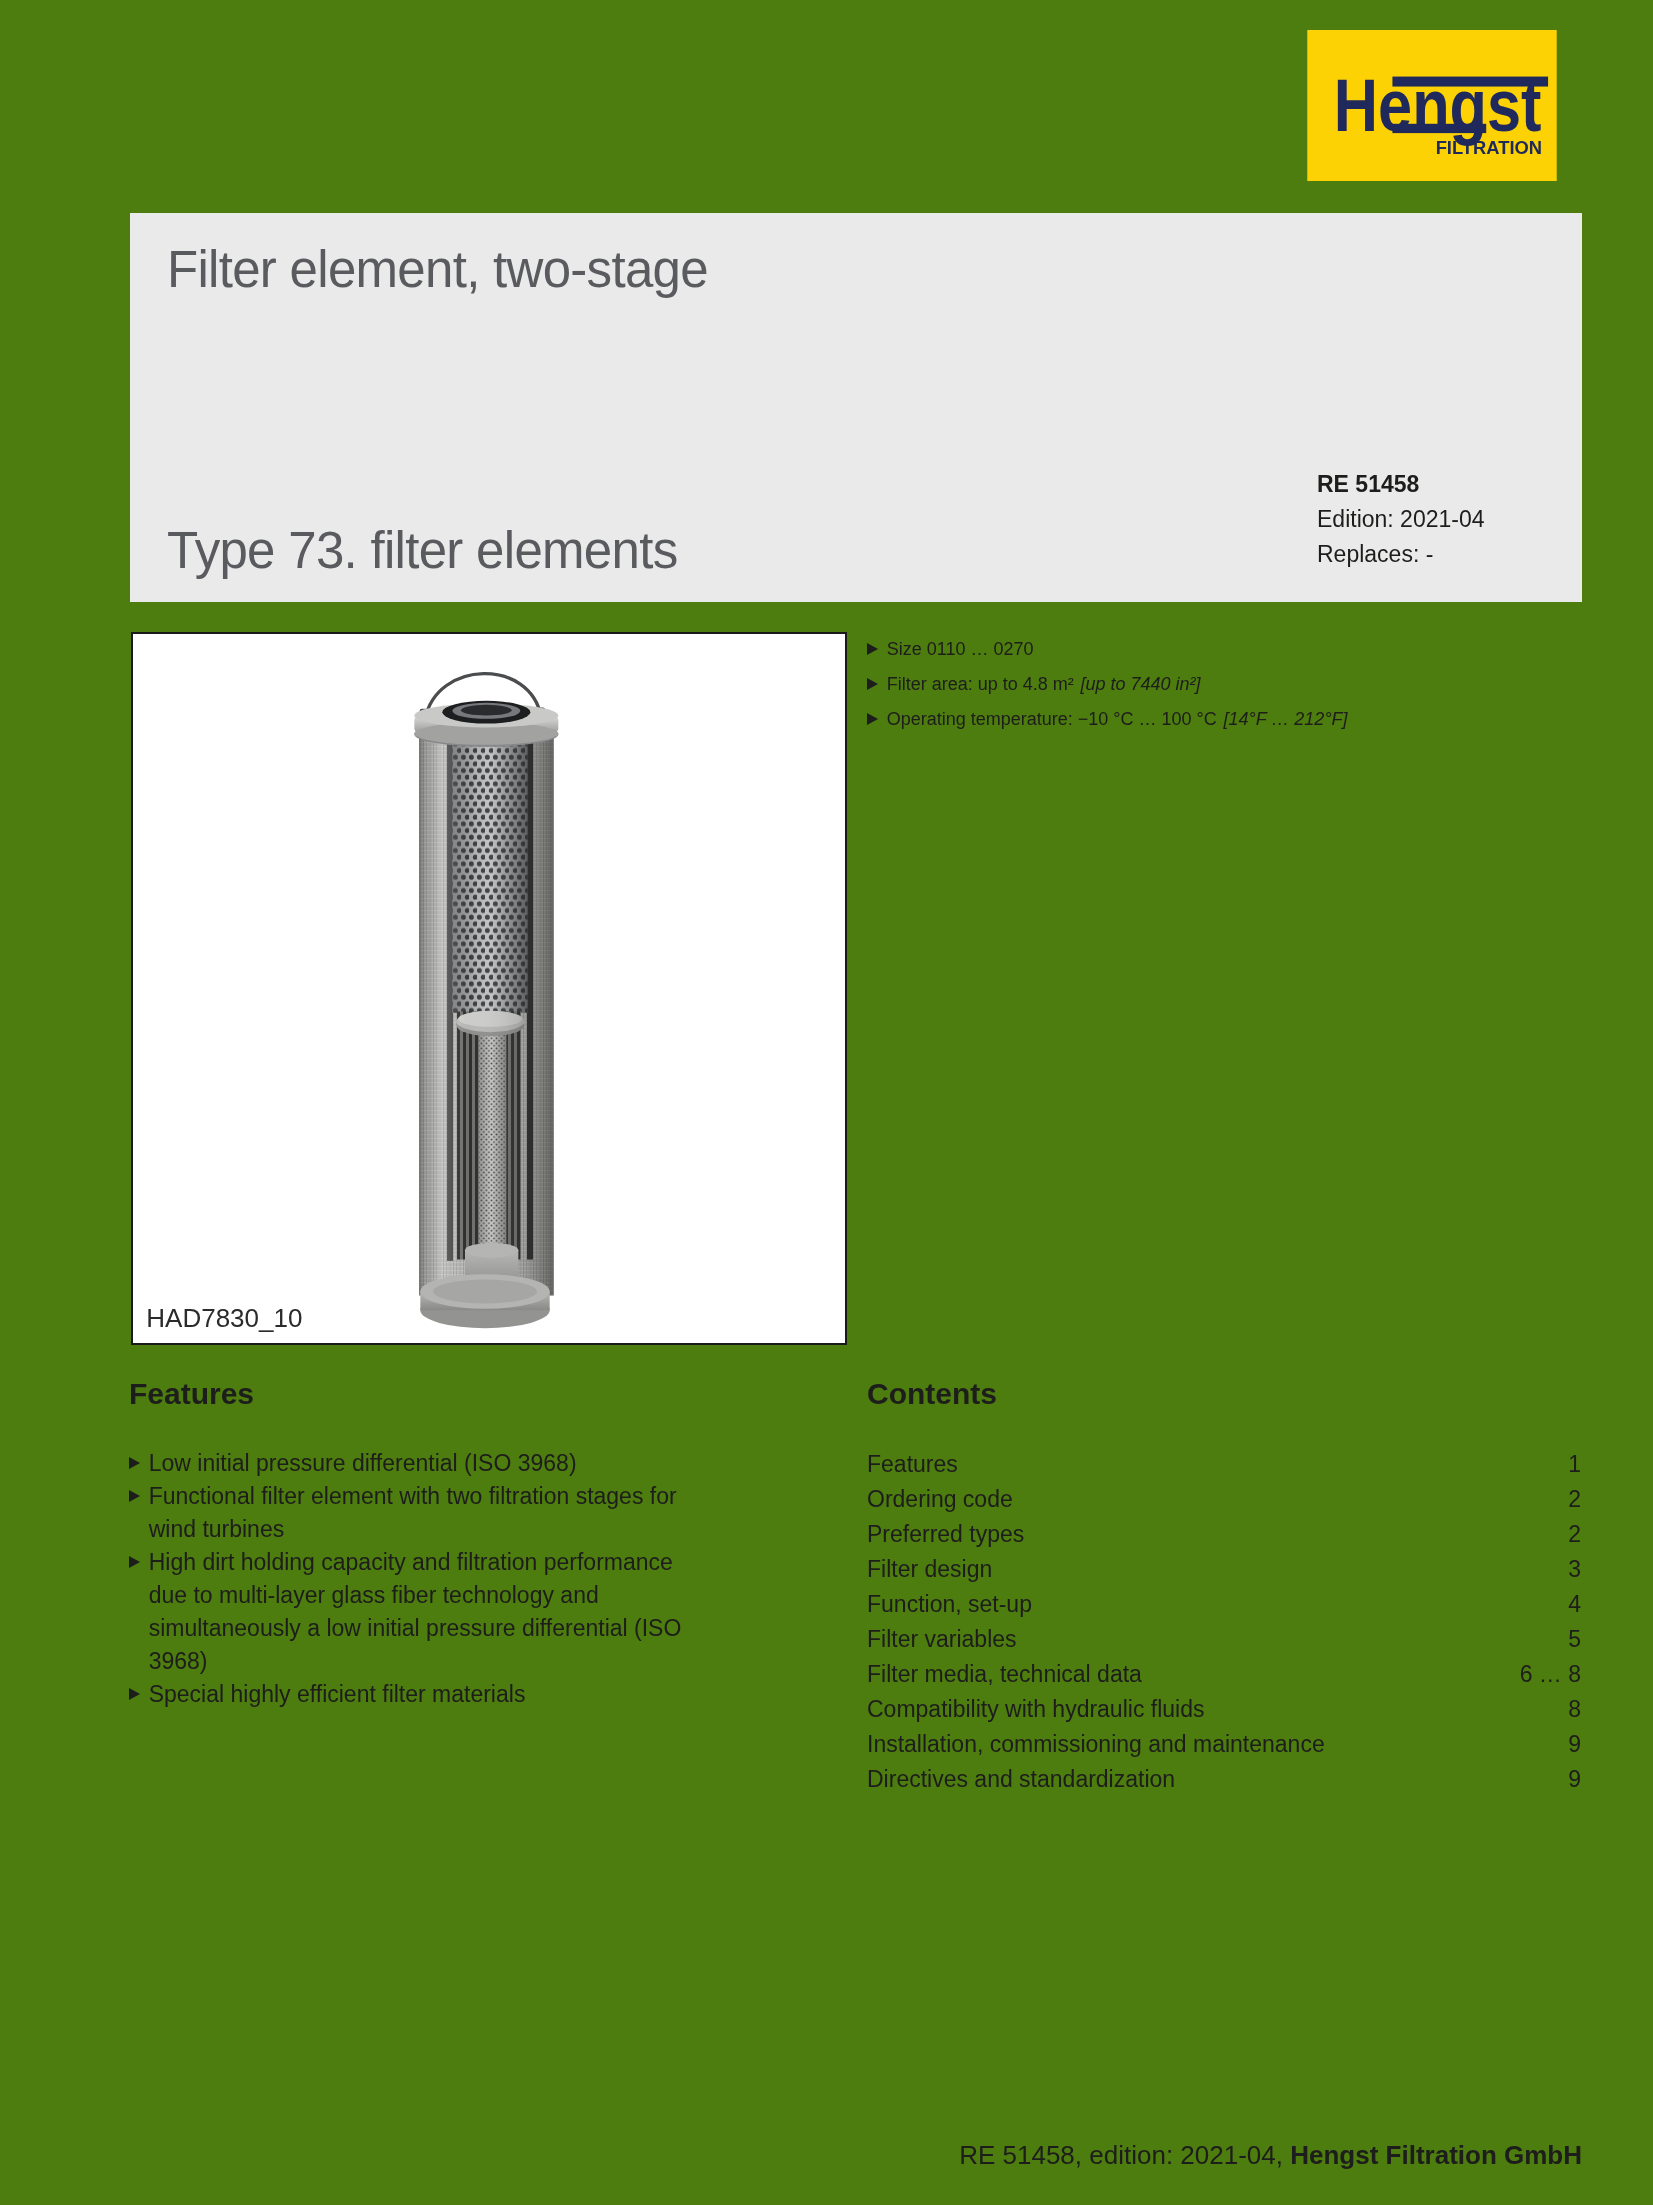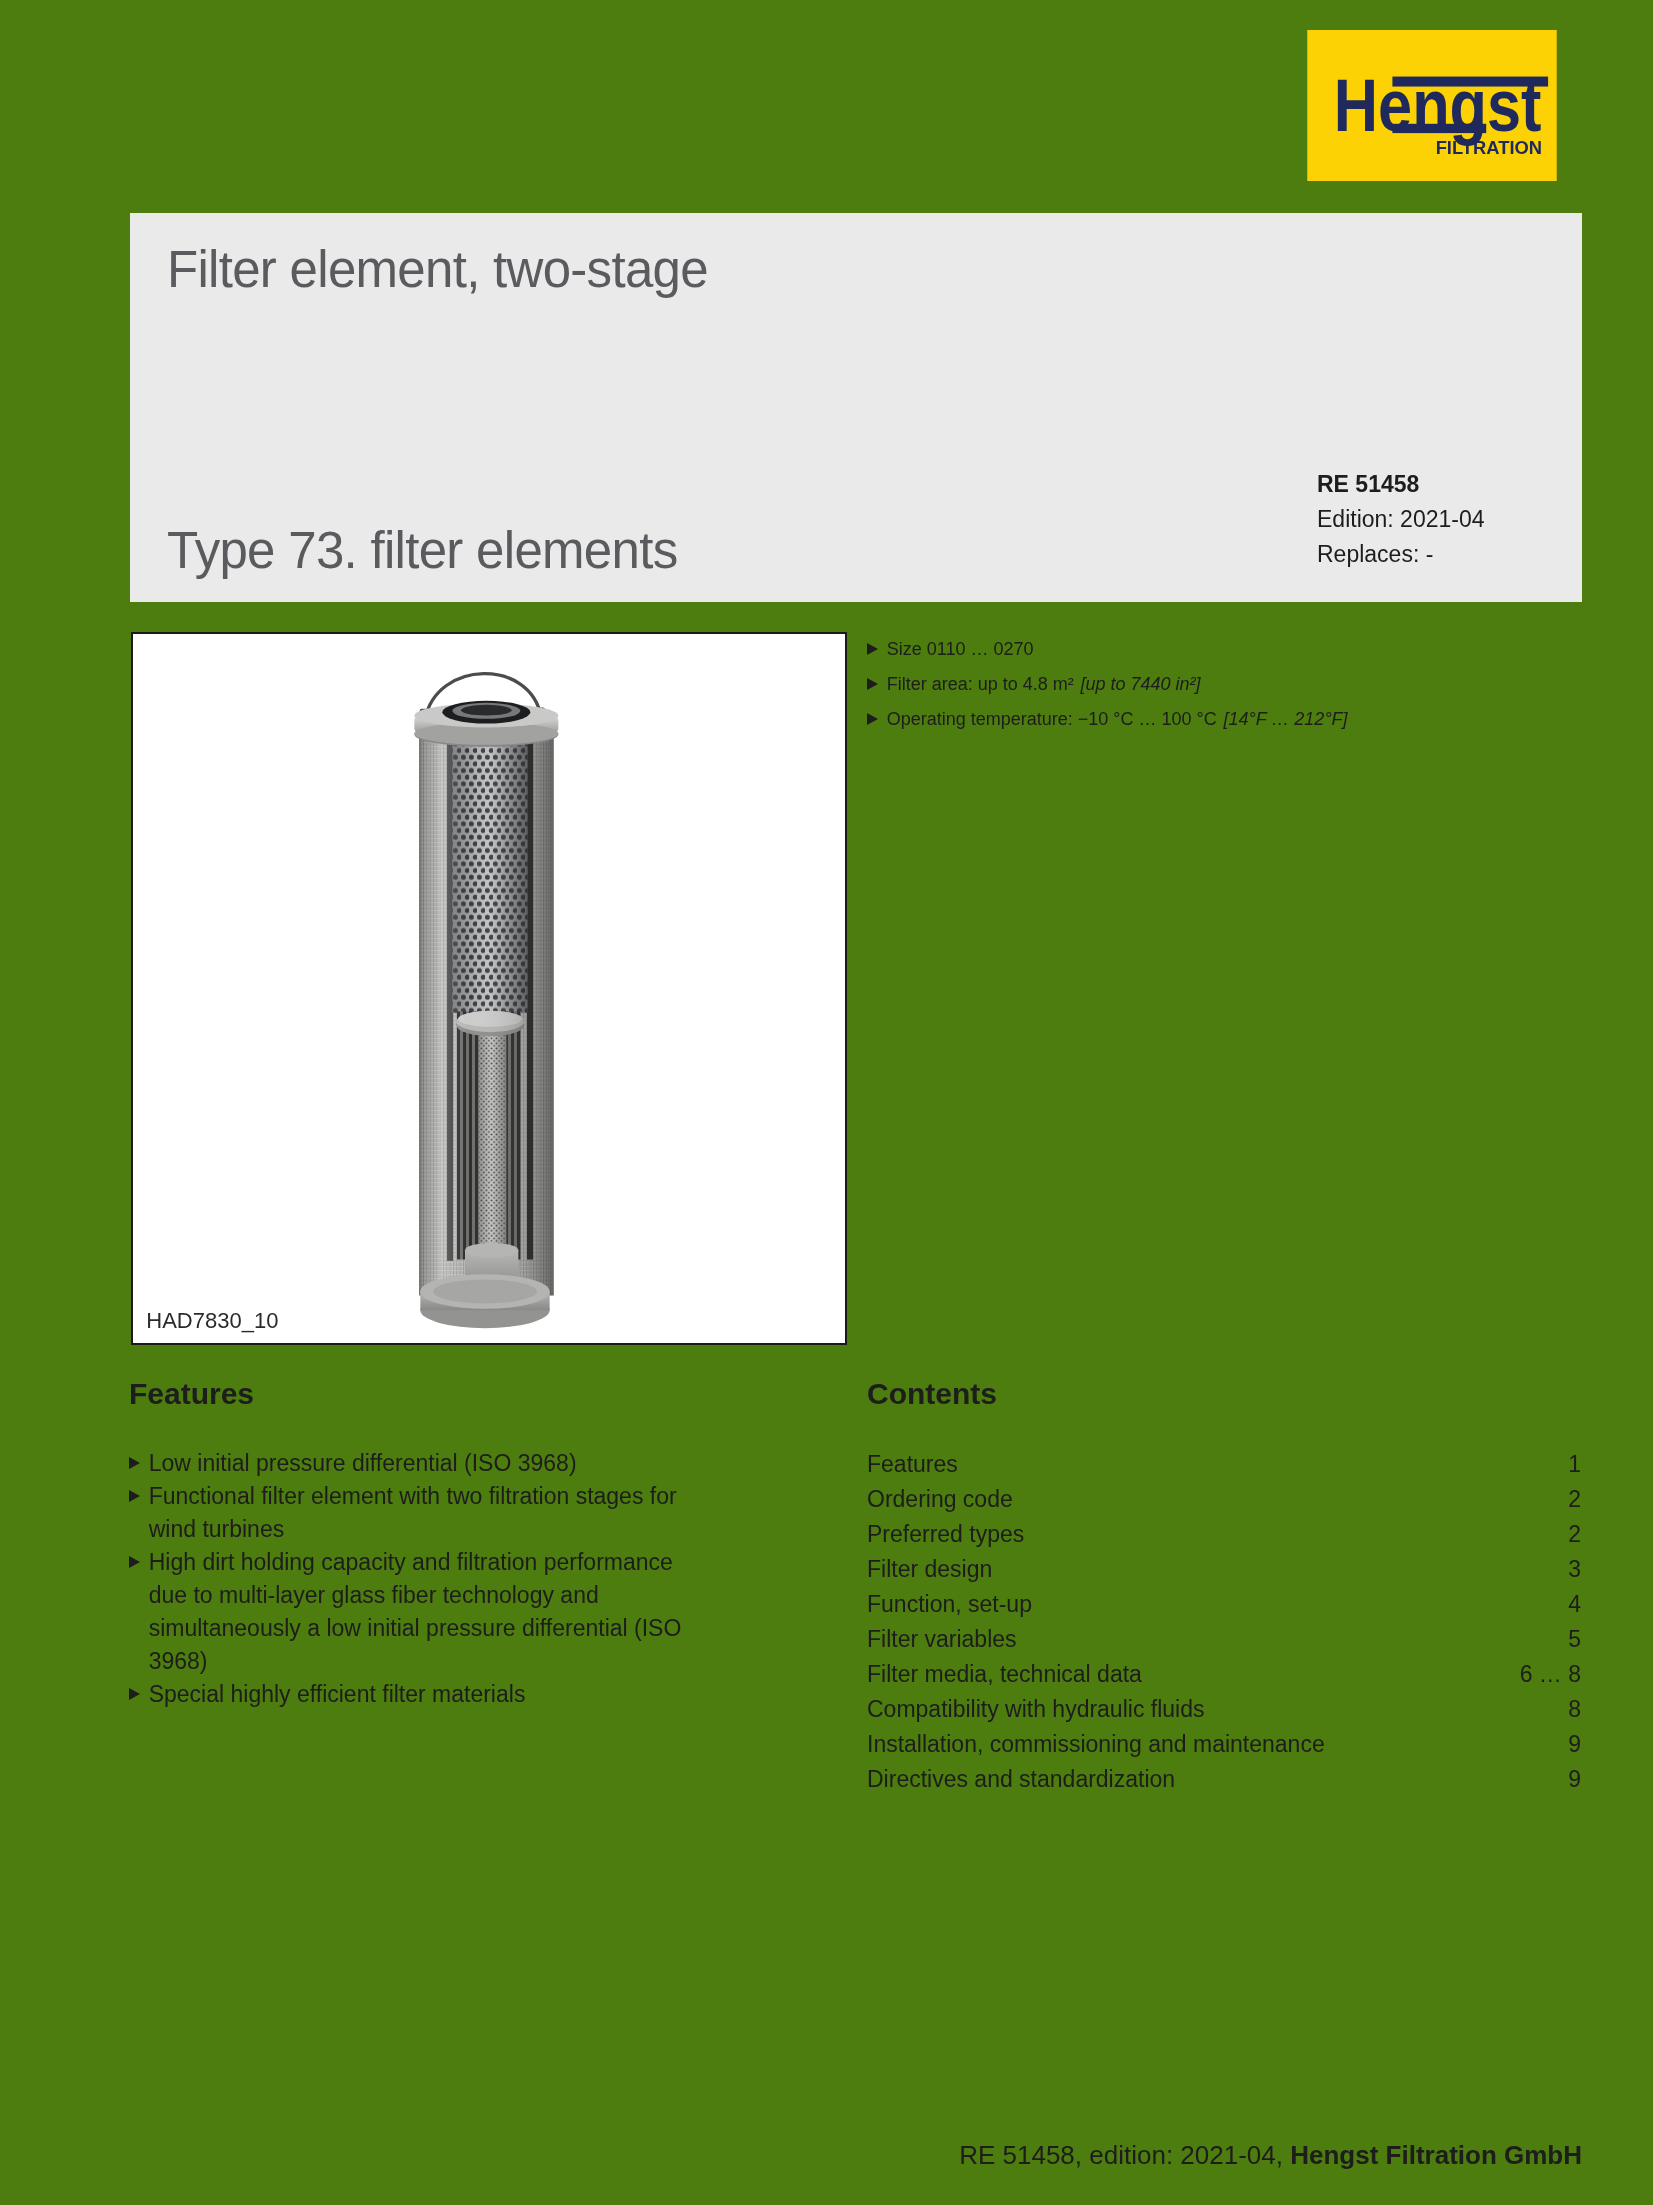--- a/index.html
+++ b/index.html
@@ -18,21 +18,21 @@
   }
   .band-title{top:30px;}
   .band-subtitle{top:311px;}
   
   .doc-meta{position:absolute;left:1317px;top:467px;font-size:23px;line-height:35px;}
   .doc-number{font-weight:bold;}
   
   .imgbox{position:absolute;left:131px;top:632px;width:716px;height:713px;
     border:2px solid #1a1a1a;box-sizing:border-box;background:#ffffff;}
   .imgbox svg{position:absolute;left:0;top:0;width:712px;height:709px;}
-  .img-caption{position:absolute;left:13.3px;bottom:9.3px;font-size:22px;color:#2b2b2b;}
+  .img-caption{position:absolute;left:13.3px;bottom:9.3px;font-size:26px;color:#2b2b2b;}
   
   .specs{position:absolute;left:867px;top:632px;width:724px;}
   .spec-item{display:flex;font-size:18px;line-height:35px;}
   .tri{width:0;height:0;border-left:11.3px solid #1d1d1b;border-top:6.7px solid transparent;
     border-bottom:6.7px solid transparent;flex:0 0 auto;}
   .spec-item .tri{margin-top:10.7px;}
   .spec-text{margin-left:8.7px;white-space:nowrap;}
   .note{font-style:italic;}
   .note:not(:empty){margin-left:6.7px;}
   

